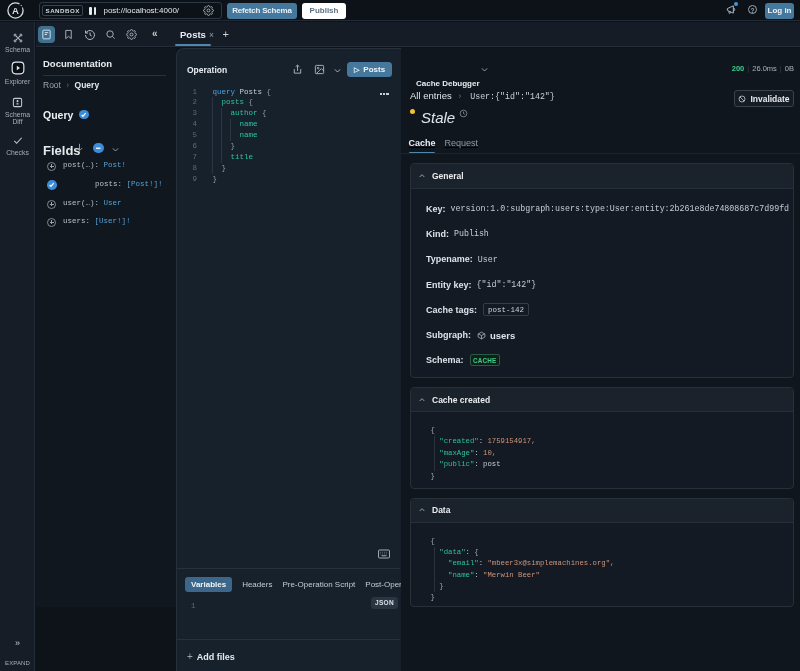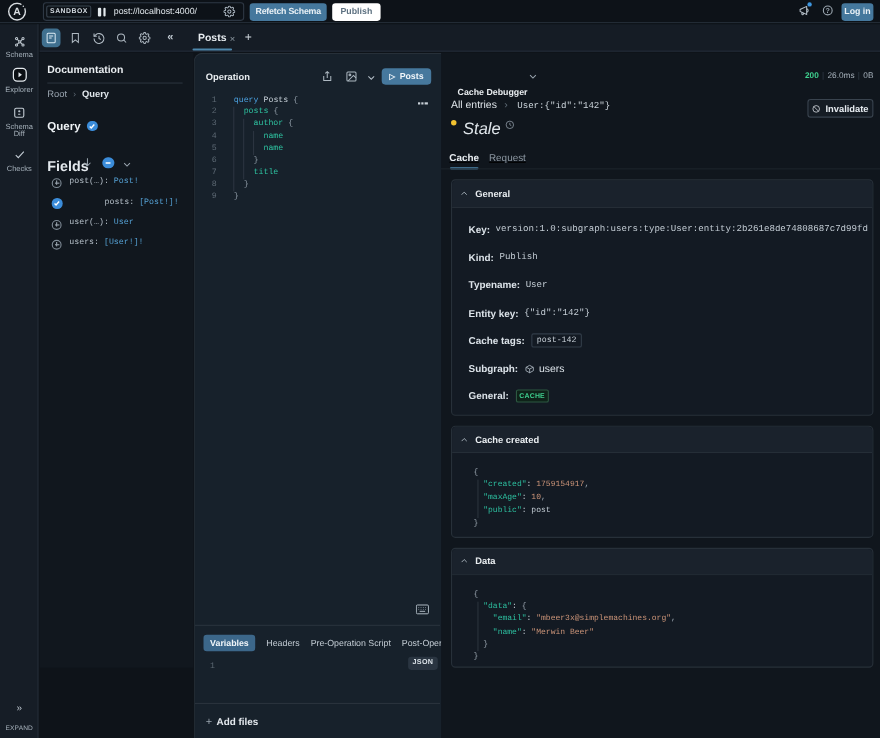--- a/index.html
+++ b/index.html
@@ -354,24 +354,24 @@
       <div class="grow" style="top:139.8px;">
           <span class="lb">Cache tags:</span>
           <span class="tagbadge">post-142</span>
         </div>
       <div class="grow" style="top:165.1px;">
           <span class="lb">Subgraph:</span>
         <svg style="margin-left:6px;" width="9" height="9" viewBox="0 0 24 24" fill="none" stroke="#aeb9c2" stroke-width="2">
             <path d="M21 16V8l-9-5-9 5v8l9 5z"></path>
             <path d="M3.3 7.5L12 12l8.7-4.5M12 12v9.5"></path>
           </svg>
-        <span style="font-size:9.5px; color:#dce3e9; margin-left:4px;">users</span>
+        <span style="font-size:9.5px; color:#dce3e9; margin-left:4px;font-weight:bold;">users</span>
       </div>
       <div class="grow" style="top:190.4px;">
-          <span class="lb">General:</span>
+          <span class="lb">Schema:</span>
           <span class="cachebadge">CACHE</span>
         </div>
     </div>
 
     <div class="card" id="card-cc">
       <div class="cardhead">
         <svg class="chev" width="8" height="8" viewBox="0 0 24 24" fill="none" stroke="#aeb9c2" stroke-width="2.5">
             <path d="M5 15l7-7 7 7"></path>
           </svg>
         <span class="t">Cache created</span>

